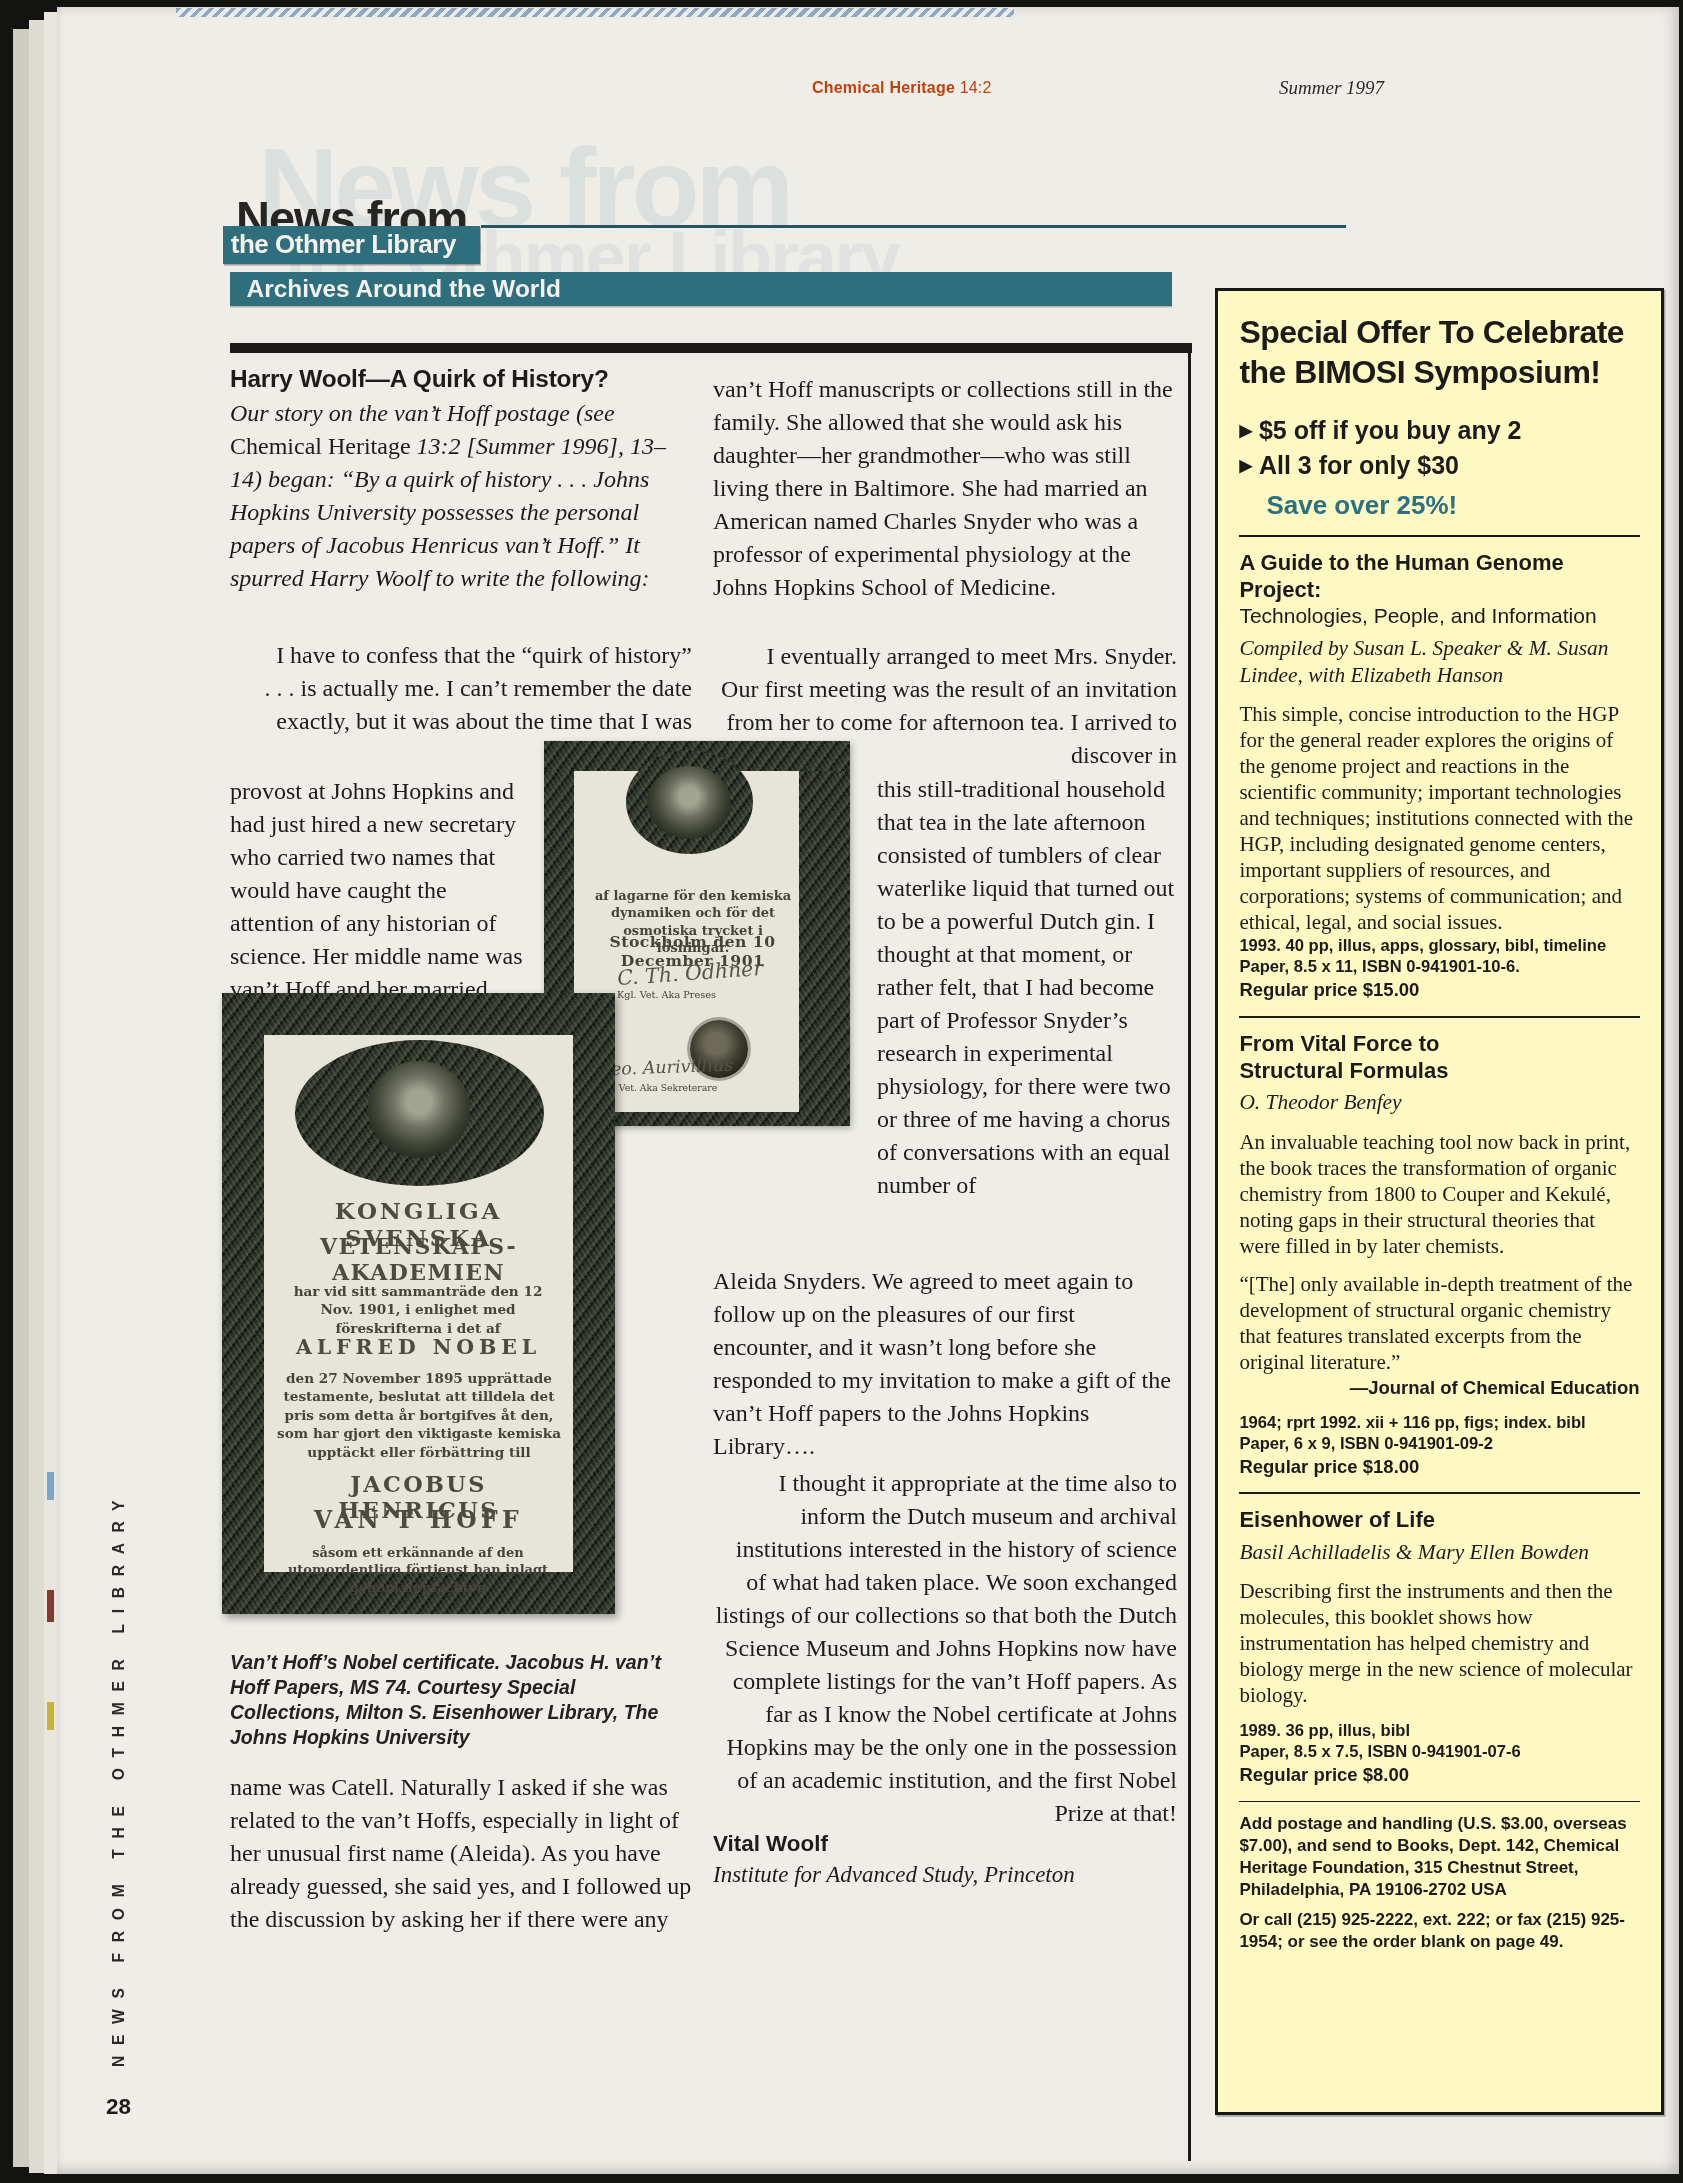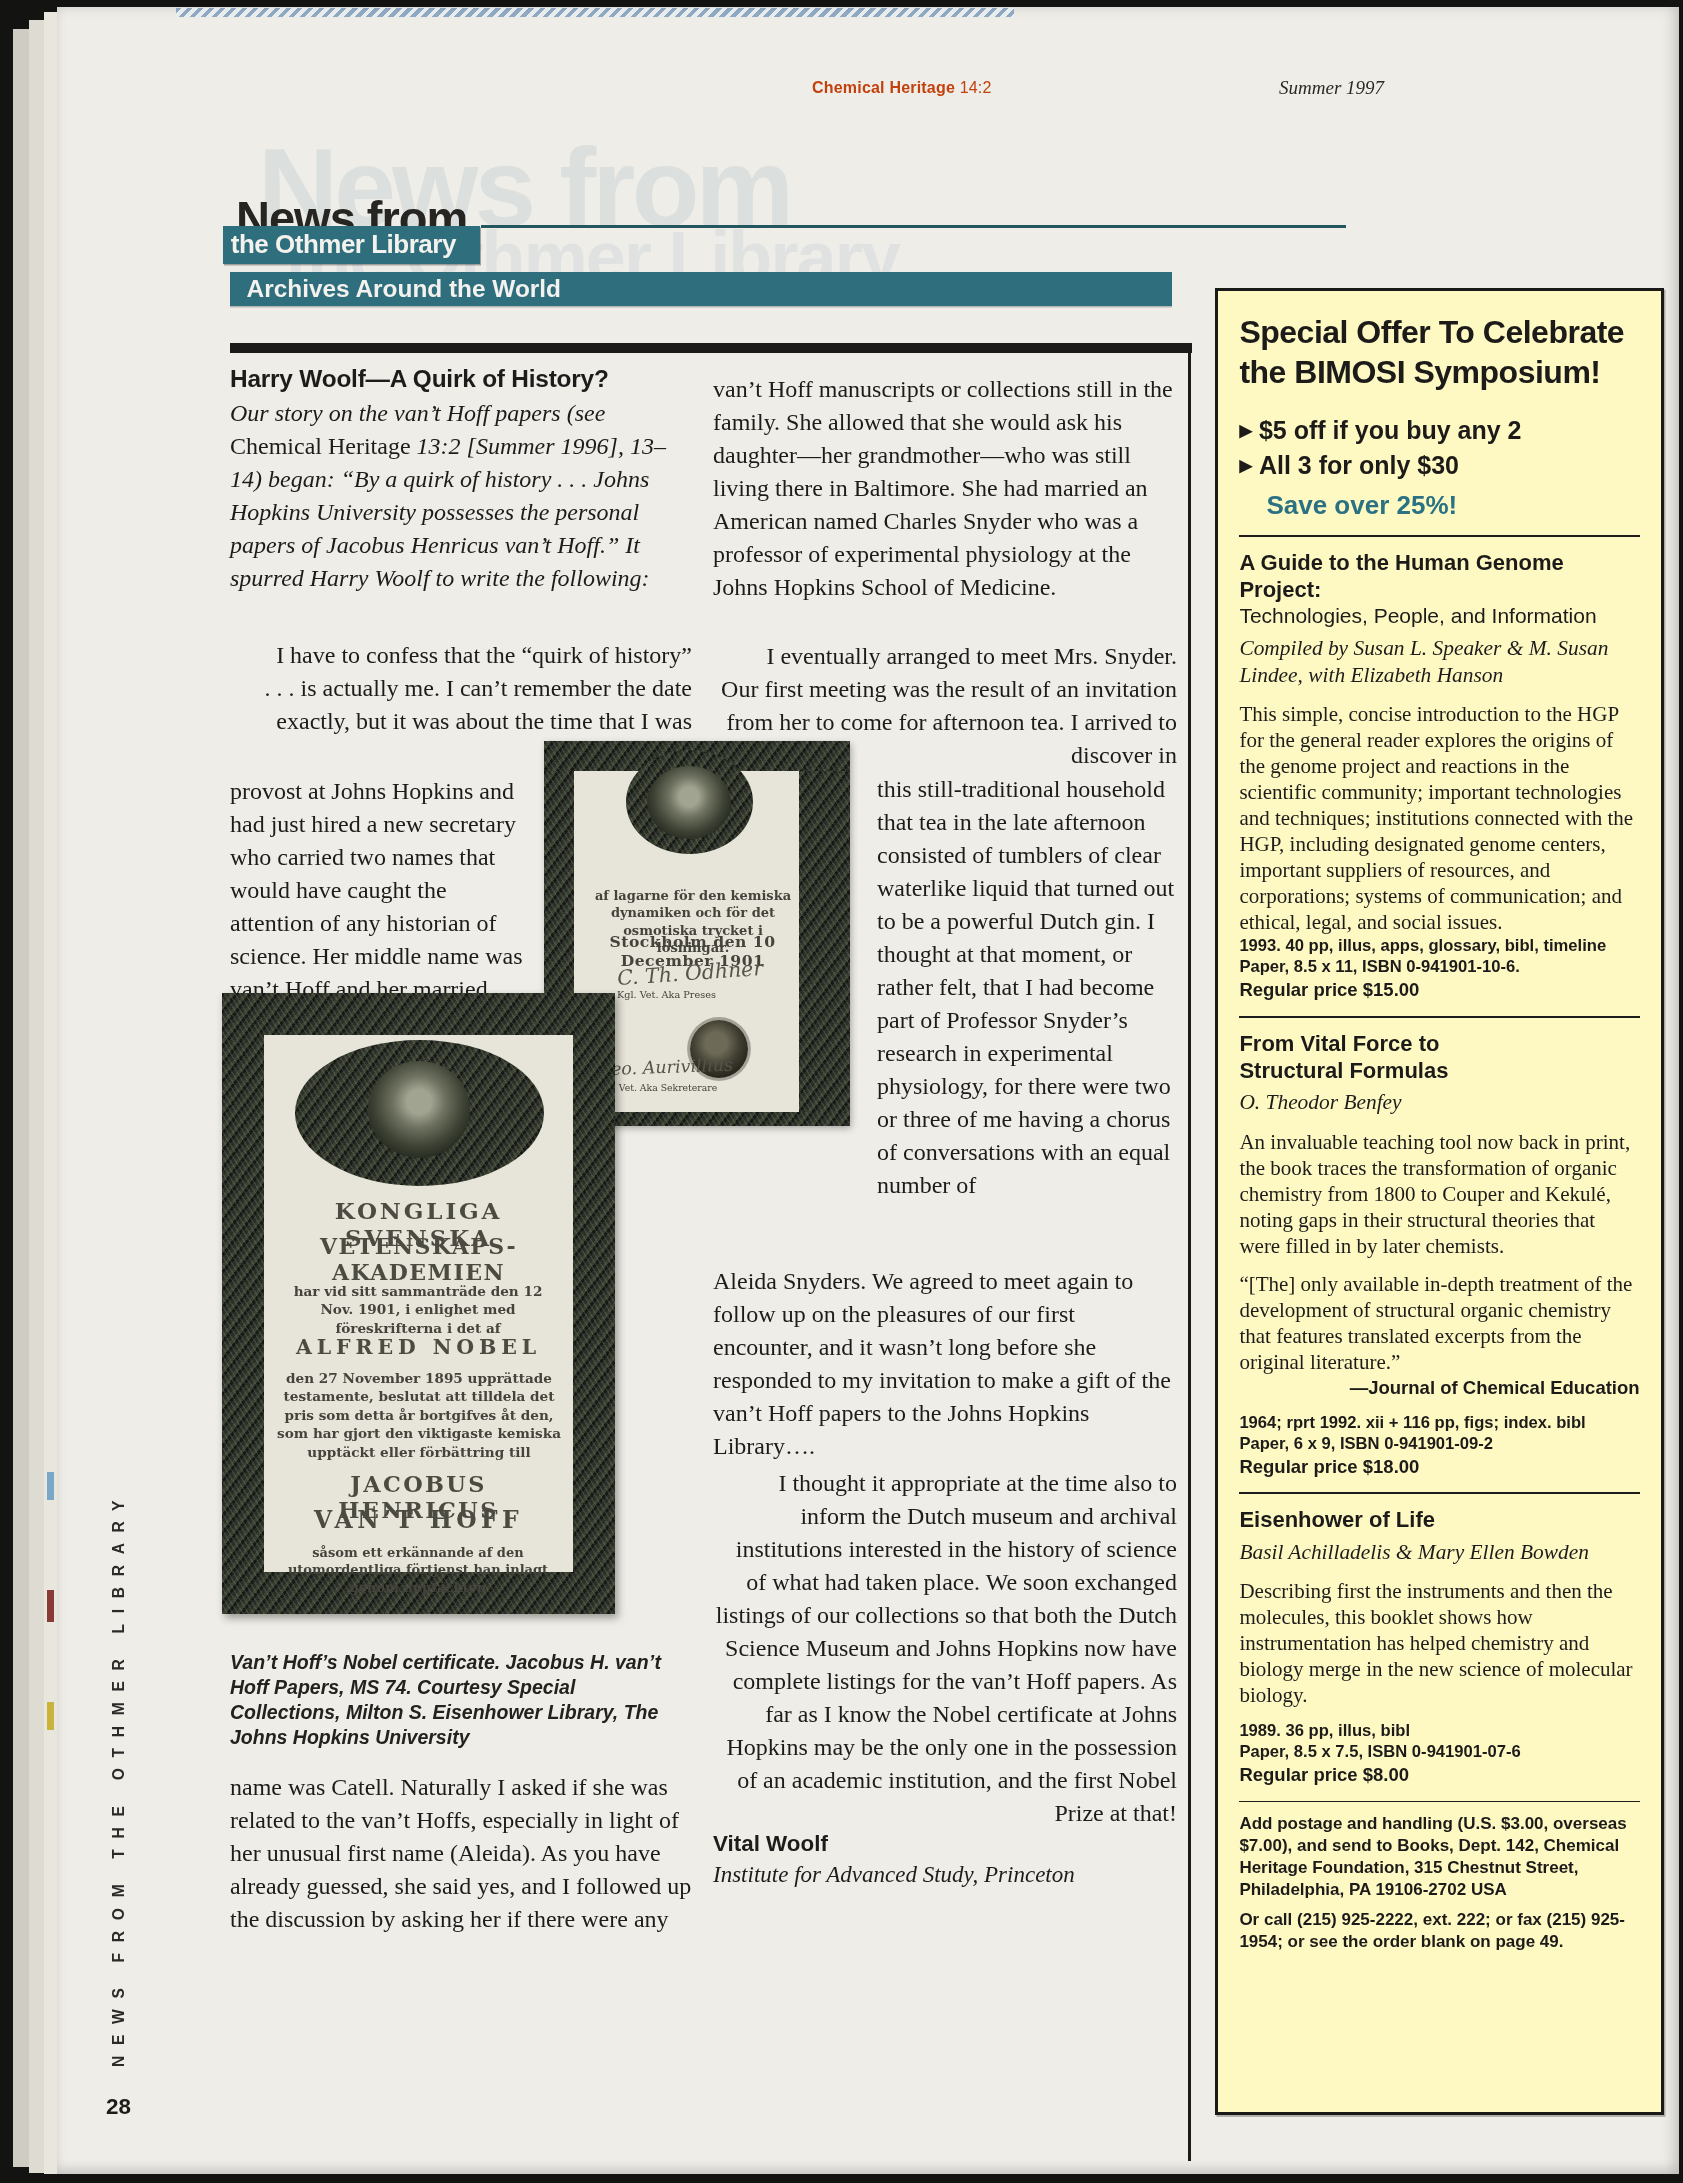--- a/index.html
+++ b/index.html
@@ -103,21 +103,21 @@
   <div class="abs banner" style="left:173px;top:265px;">
     <span>Archives Around the World</span>
   </div>
 
   <div class="abs toprule" style="left:173px;top:336px;"></div>
   <div class="abs vrule" style="left:1131px;top:336px;"></div>
 
   <div class="abs h1" style="left:173px;top:358px;">Harry Woolf—A Quirk of History?</div>
 
   <p class="abs ser ital" style="left:173px;top:390px;width:462px;margin:0;">
-    <span>Our story on the van’t Hoff papers (see </span><span class="cite">Chemical Heritage</span><span> 13:2 [Summer 1996], 13–14) began: “By a quirk of history . . . Johns Hopkins University possesses the personal papers of Jacobus Henricus van’t Hoff.” It spurred Harry Woolf to write the following:</span>
+    <span>Our story on the van’t Hoff postage (see </span><span class="cite">Chemical Heritage</span><span> 13:2 [Summer 1996], 13–14) began: “By a quirk of history . . . Johns Hopkins University possesses the personal papers of Jacobus Henricus van’t Hoff.” It spurred Harry Woolf to write the following:</span>
   </p>
 
   <p class="abs ser indent" style="left:173px;top:632px;width:462px;margin:0;">I have to confess that the “quirk of history” . . . is actually me. I can’t remember the date exactly, but it was about the time that I was appointed</p>
   <p class="abs ser" style="left:173px;top:768px;width:295px;margin:0;">provost at Johns Hopkins and had just hired a new secretary who carried two names that would have caught the attention of any historian of science. Her middle name was van’t Hoff and her married</p>
 
   <div class="abs" style="left:487px;top:734px;width:306px;height:385px;z-index:1;">
     <div class="abs cert-paper" style="left:0;top:0;right:0;bottom:0;box-shadow:1.9px 2.9px 6.8px rgba(30,30,25,.35);"></div>
     <div class="abs leaf" style="left:0;top:0;width:30px;height:100%;"></div>
     <div class="abs leaf" style="right:0;top:0;width:51px;height:100%;"></div>
     <div class="abs leaf" style="left:0;top:0;width:100%;height:30px;"></div>

